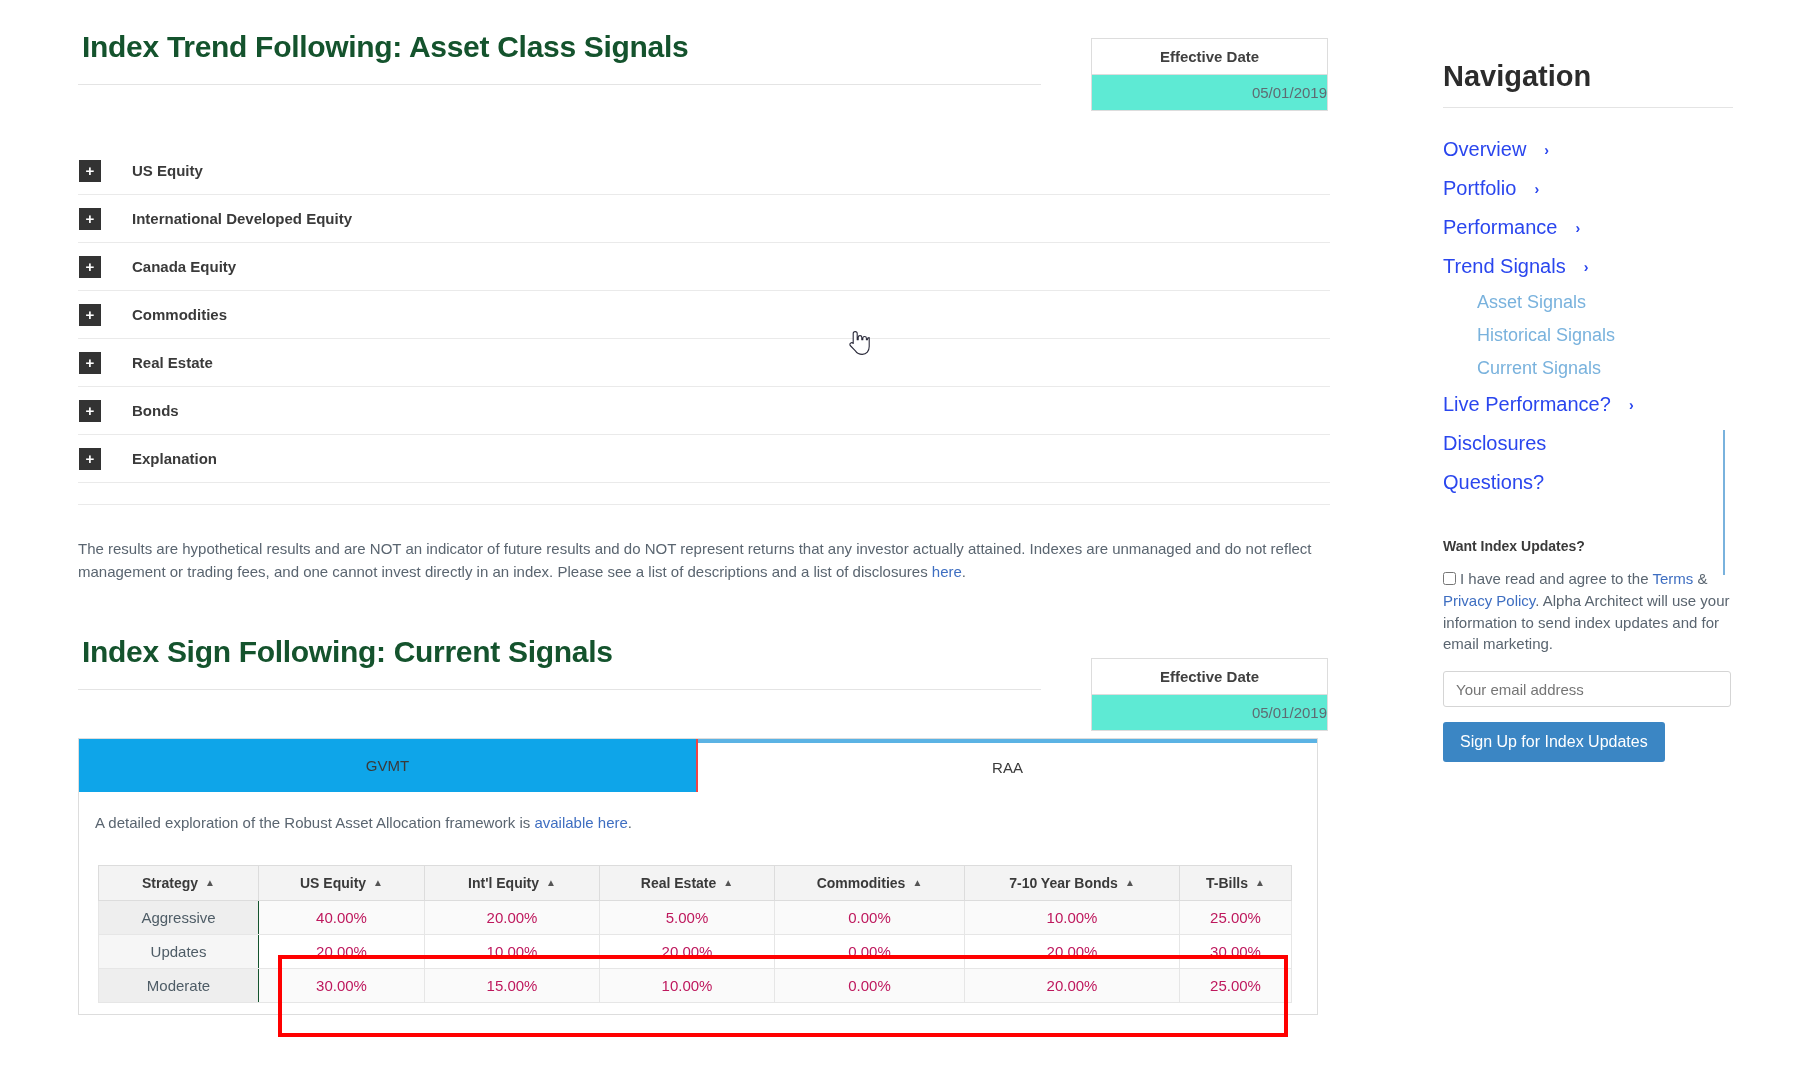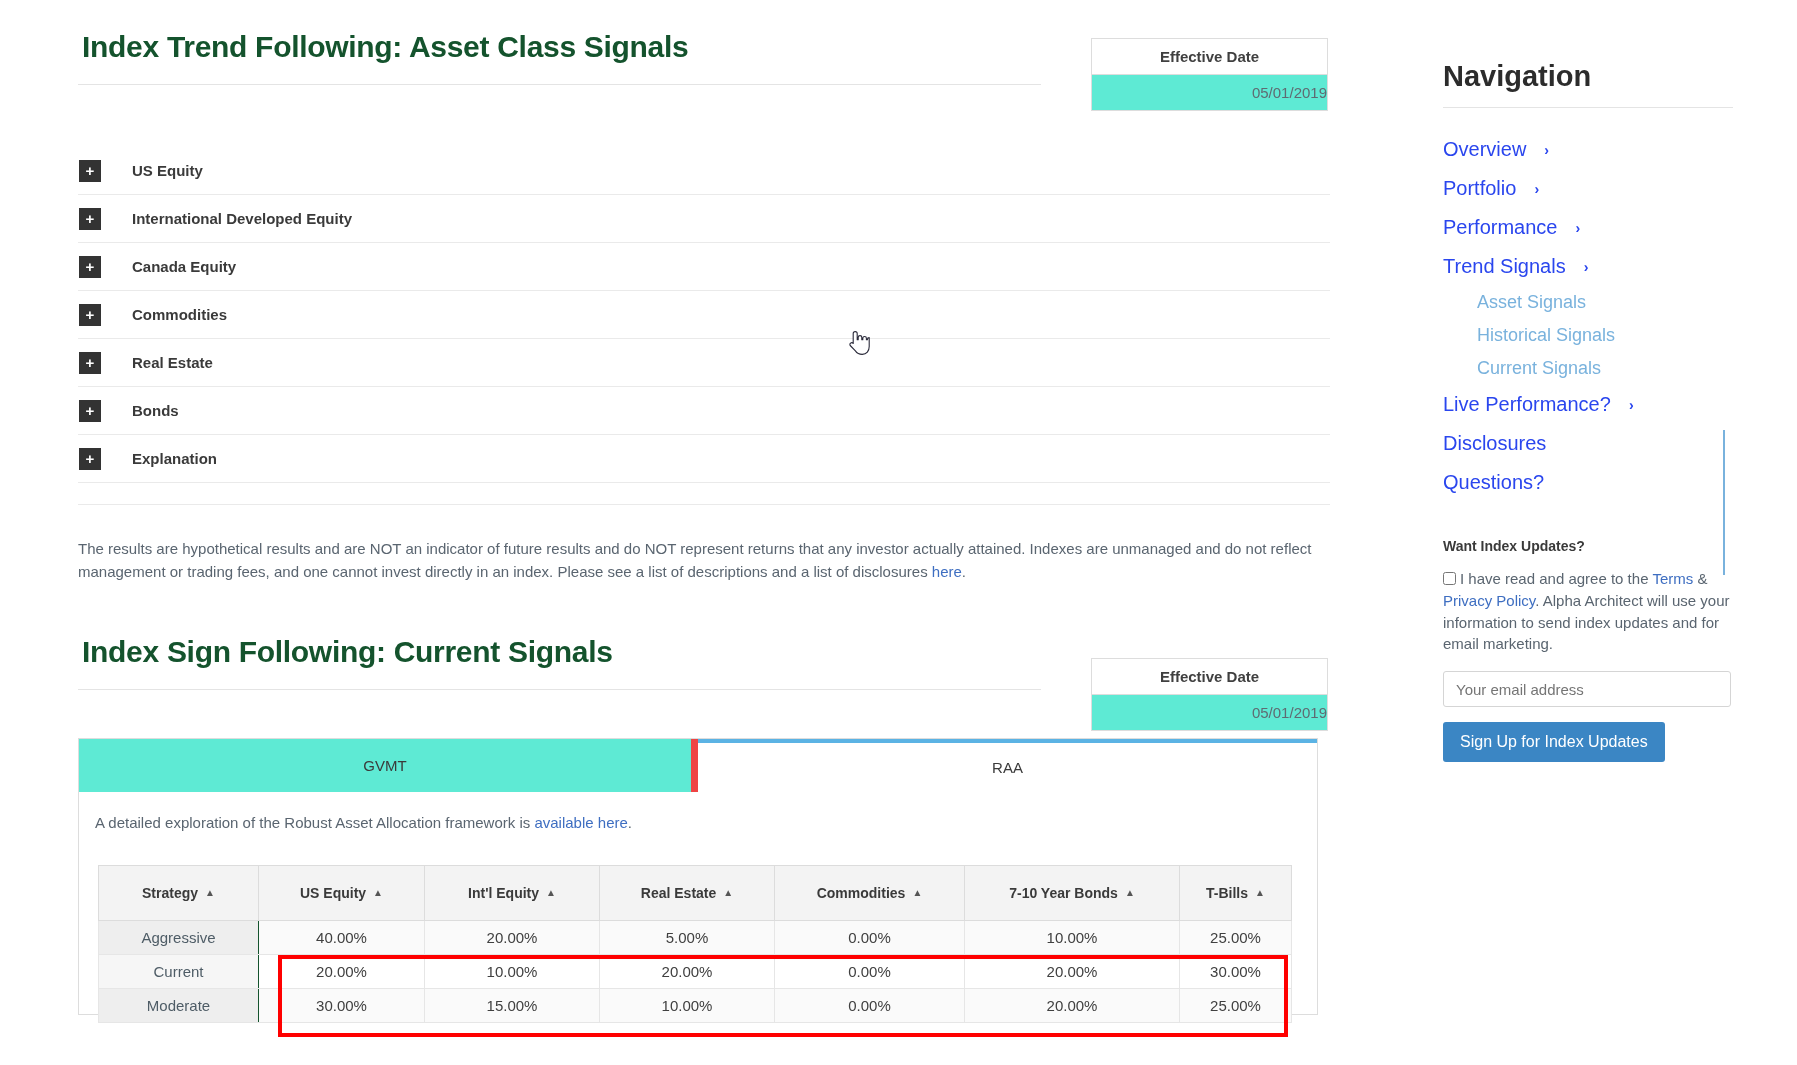--- a/index.html
+++ b/index.html
@@ -121,22 +121,22 @@
   .tabs {
     display: flex;
     height: 53px;
   }
   .tab {
     flex: 1 1 50%;
     text-align: center;
     line-height: 53px;
     font-size: 15px;
     color: #3a3a3a;
-    background: #5eead4;
-    border-right: 7px solid #ef4444;
+    background: #0ea5e9;
+    border-right: 2px solid #ef4444;
     cursor: pointer;
   }
   .tab:last-child { border-right: 0; }
   .tab.active {
     background: #ffffff;
     border-top: 4px solid #5bb3e4;
     line-height: 49px;
   }
   .tab-panel {
     border: 1px solid #dddddd;
@@ -158,36 +158,36 @@
     border-collapse: collapse;
     width: 1194px;
     margin-left: 3px;
   }
   table.signals th {
     background: #f3f3f3;
     border: 1px solid #dcdcdc;
     font-size: 14px;
     font-weight: bold;
     color: #3a3a3a;
-    padding: 19px 10px;
+    padding: 9px 10px;
     text-align: center;
     white-space: nowrap;
     cursor: pointer;
   }
   table.signals th .caret {
     display: inline-block;
     margin-left: 7px;
     color: #555;
     font-size: 10px;
     vertical-align: 2px;
   }
   table.signals td {
     border: 1px solid #e6e6e6;
     font-size: 15px;
-    color: #404040;
+    color: #be185d;
     padding: 8px 10px;
     text-align: center;
   }
   table.signals td.strategy {
     color: #4e5c66;
     background: #f3f3f3;
     border-right: 1px solid #14532d;
   }
   table.signals tbody tr:nth-child(odd) td { background: #fafafa; }
   table.signals tbody tr:nth-child(even) td { background: #ffffff; }
@@ -385,21 +385,21 @@
           <tr>
             <td class="strategy">Aggressive</td>
             <td>40.00%</td>
             <td>20.00%</td>
             <td>5.00%</td>
             <td>0.00%</td>
             <td>10.00%</td>
             <td>25.00%</td>
           </tr>
           <tr>
-            <td class="strategy">Current</td>
+            <td class="strategy">Updates</td>
             <td>20.00%</td>
             <td>10.00%</td>
             <td>20.00%</td>
             <td>0.00%</td>
             <td>20.00%</td>
             <td>30.00%</td>
           </tr>
           <tr>
             <td class="strategy">Moderate</td>
             <td>30.00%</td>

